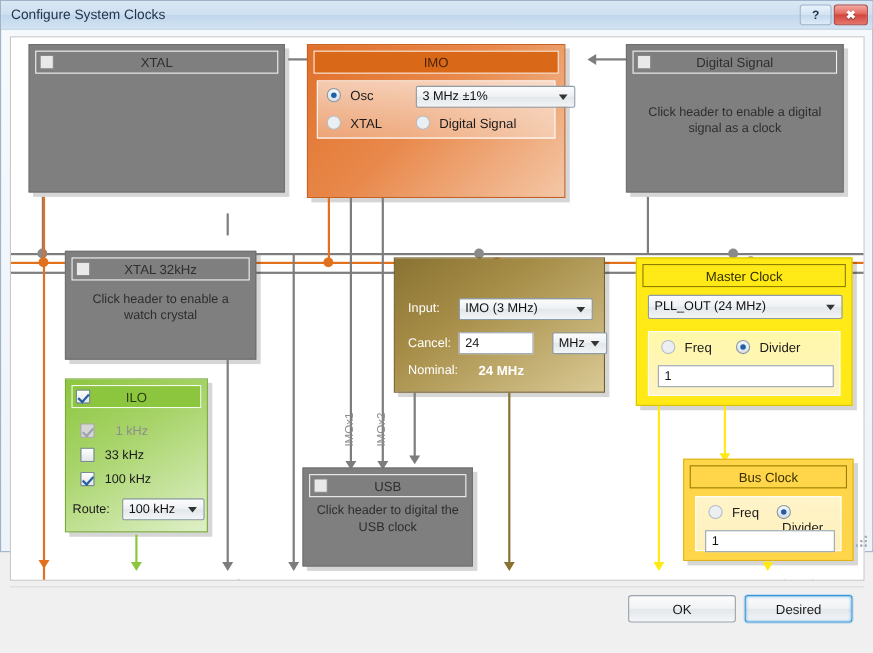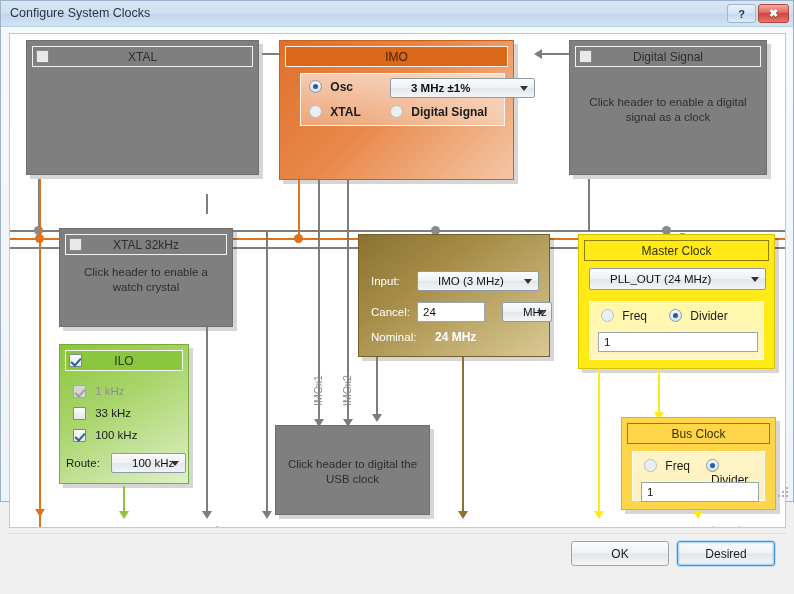--- a/index.html
+++ b/index.html
@@ -70,39 +70,39 @@
   .gray-panel .body{background:#7f7f7f;border:1px solid #6f6f6f;}
   .gray-panel .hdr{background:#7f7f7f;color:#2f2f2f;}
   .gray-note{
     position:absolute;left:8px;right:8px;top:50%;transform:translateY(-42%);
     text-align:center;color:#2e2e2e;font-size:11.5px;line-height:15px;
   }
   
   #imo .body{background:linear-gradient(135deg,#e0702a 0%,#e8884a 45%,#f4c7a6 100%);border:1px solid #c9601f;}
   #imo .hdr{background:#d96818;color:#4a2205;}
   #imo .inner{
-    position:absolute;left:20px;top:32px;right:8px;height:53px;
+    position:absolute;left:8px;top:32px;right:8px;height:53px;
     background:linear-gradient(180deg,rgba(255,255,255,.62),rgba(255,255,255,.30));
-    border:1px solid rgba(255,255,255,.85);box-sizing:border-box;font-weight:bold;
+    border:1px solid rgba(255,255,255,.85);box-sizing:border-box;
   }
   .radio{
     width:13px;height:13px;border-radius:50%;box-sizing:border-box;
     border:1px solid #8b99a6;background:linear-gradient(180deg,#f4f7fa,#d9dfe5);
     display:inline-block;position:relative;vertical-align:-2px;
   }
   .radio.sel::after{content:"";position:absolute;left:3px;top:3px;width:5px;height:5px;border-radius:50%;background:#1f5fa8;}
   .radio.dim{border-color:#b7bec5;background:#eceff2;}
   .rlabel{font-size:12px;color:#1b1b1b;margin-left:5px;}
   
   .combo{
     box-sizing:border-box;height:20px;
     border:1px solid #8e9ba7;border-radius:2px;
     background:linear-gradient(180deg,#fbfcfd 0%,#eef1f4 48%,#e2e7eb 52%,#f2f5f7 100%);
     display:flex;align-items:center;position:relative;
-    font-size:11.5px;color:#101010;padding-left:20px;cursor:default;
+    font-size:11.5px;color:#101010;padding-left:5px;cursor:default;
   }
   .combo .arrow{
     position:absolute;right:6px;top:50%;margin-top:-2px;
     width:0;height:0;border-left:4px solid transparent;border-right:4px solid transparent;border-top:5px solid #333;
   }
   .txtbox{
     box-sizing:border-box;height:20px;background:#fff;border:1px solid #9aa5af;
     display:flex;align-items:center;padding-left:5px;font-size:11.5px;color:#111;
   }
   
@@ -301,21 +301,21 @@
 
     <div class="panel" id="ilo" style="left:49px;top:310px;width:130px;height:140px;">
       <div class="shadow"></div>
       <div class="body">
         <div class="hdr">
           <span class="cb checked"></span>
           <span>ILO</span>
         </div>
         <div class="row" style="left:13px;top:40px;">
           <span class="cb dim checked" style="vertical-align:-3px;"></span>
-          <span class="lbl-dim" style="margin-left:6px;">1 kHz</span>
+          <span class="lbl-dim" style="margin-left:16px;">1 kHz</span>
         </div>
         <div class="row" style="left:13px;top:62px;">
           <span class="cb" style="vertical-align:-3px;"></span>
           <span style="margin-left:6px;">33 kHz</span>
         </div>
         <div class="row" style="left:13px;top:84px;">
           <span class="cb checked" style="vertical-align:-3px;"></span>
           <span style="margin-left:6px;">100 kHz</span>
         </div>
         <div class="row" style="left:6px;top:112px;">Route:</div>
@@ -331,20 +331,24 @@
 
     <div class="wire v" style="left:196px;top:160px;height:20px;"></div>
     <div class="wire v" style="left:196px;top:293px;height:187px;"></div>
     <div class="arrow-d" style="left:192px;top:477px;"></div>
     <div class="wire v" style="left:256px;top:196px;height:284px;"></div>
     <div class="arrow-d" style="left:252px;top:477px;"></div>
 
     <div class="panel gray-panel" id="usb" style="left:265px;top:391px;width:155px;height:90px;">
       <div class="shadow"></div>
       <div class="body">
+        <div class="hdr">
+          <span class="cb gray"></span>
+          <span>USB</span>
+        </div>
         <div class="gray-note">Click header to digital the USB clock</div>
       </div>
     </div>
 
     <div class="panel" id="pll" style="left:348px;top:200px;width:192px;height:123px;">
       <div class="shadow"></div>
       <div class="body">
         <div class="flbl" style="left:12px;top:40px;">Input:</div>
         <div class="combo" style="position:absolute;left:58px;top:36px;width:122px;">
           <span>IMO (3 MHz)</span>

